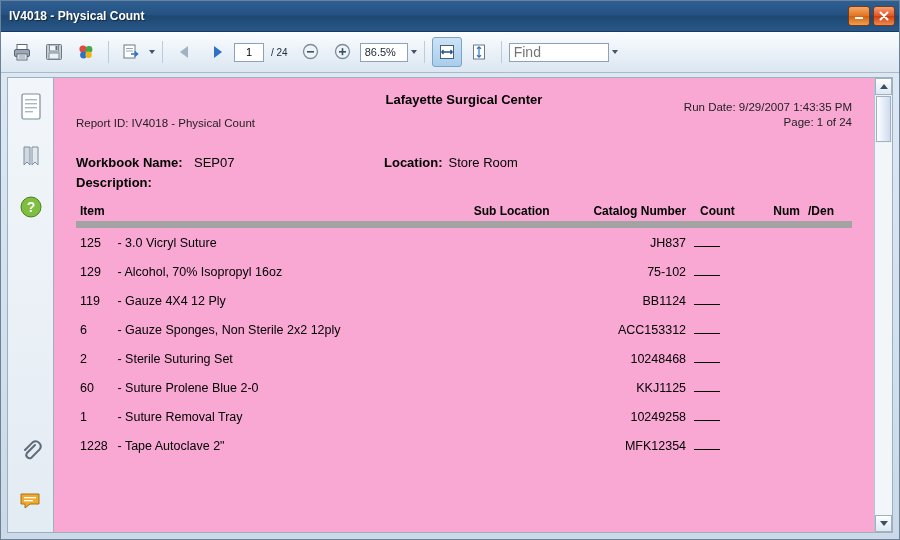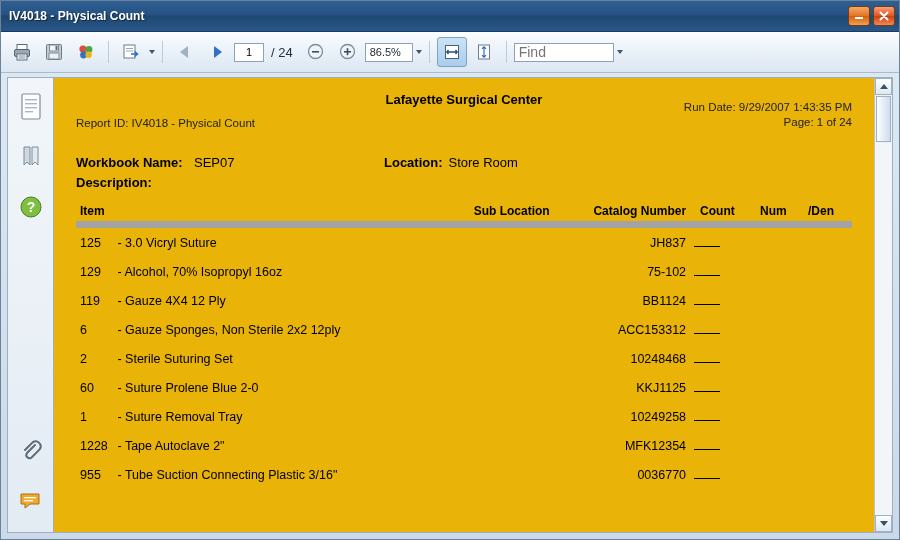--- a/index.html
+++ b/index.html
@@ -117,21 +117,21 @@
     height: 19px;
     border: 1px solid #8ba2b8;
     background: #ffffff;
     font-size: 11px;
     font-family: "Liberation Sans", sans-serif;
     text-align: center;
     padding: 0 2px;
     box-sizing: border-box;
   }
   .page-total {
-    font-size: 13px;
+    font-size: 10px;
     color: #21303e;
     margin: 0 6px 0 5px;
     white-space: nowrap;
   }
   .zoom-box {
     height: 19px;
     min-width: 48px;
     border: 1px solid #8ba2b8;
     background: #ffffff;
     font-size: 11px;
@@ -187,21 +187,21 @@
   .doc-outer {
     flex: 1;
     border: 1px solid #9db0c2;
     background: #808080;
     display: flex;
     overflow: hidden;
     position: relative;
   }
   .doc-scroll {
     flex: 1;
-    background: #eab308;
+    background: #f9a8d4;
     overflow: hidden;
     position: relative;
   }
   .page {
     padding: 14px 22px 0 22px;
     box-sizing: border-box;
     font-size: 12px;
     color: #000000;
   }
 
@@ -246,21 +246,21 @@
   table.items thead th {
     border-bottom: 7px solid #a3a3a3;
     padding: 0 4px 3px 4px;
     font-weight: bold;
     font-size: 12px;
   }
   table.items thead th.th-item { text-align: left; }
   table.items thead th.th-sub { text-align: right; }
   table.items thead th.th-cat { text-align: right; }
   table.items thead th.th-count { text-align: left; padding-left: 10px; }
-  table.items thead th.th-num { text-align: left; }
+  table.items thead th.th-num { text-align: right; }
   table.items thead th.th-den { text-align: left; }
 
   table.items tbody td {
     padding: 8px 4px 7px 4px;
     vertical-align: bottom;
   }
   td.c-item { text-align: left; padding-left: 6px; white-space: nowrap; }
   td.c-item .num { display: inline-block; width: 34px; }
   td.c-sub { text-align: right; }
   td.c-cat { text-align: right; white-space: nowrap; }
@@ -578,28 +578,20 @@
                   <td class="c-den"></td>
                 </tr>
                 <tr>
                   <td class="c-item"><span class="num">1228</span><span> - Tape Autoclave 2"</span></td>
                   <td class="c-sub"></td>
                   <td class="c-cat">MFK12354</td>
                   <td class="c-count"><span class="blank-line"></span></td>
                   <td class="c-num"></td>
                   <td class="c-den"></td>
                 </tr>
-                <tr>
-                  <td class="c-item"><span class="num">955</span><span> - Tube Suction Connecting Plastic 3/16"</span></td>
-                  <td class="c-sub"></td>
-                  <td class="c-cat">0036770</td>
-                  <td class="c-count"><span class="blank-line"></span></td>
-                  <td class="c-num"></td>
-                  <td class="c-den"></td>
-                </tr>
               </tbody>
           </table>
 
         </div>
       </div>
 
       <div class="vscroll">
         <div class="sb-btn">
           <div class="sb-arrow-up"></div>
         </div>

